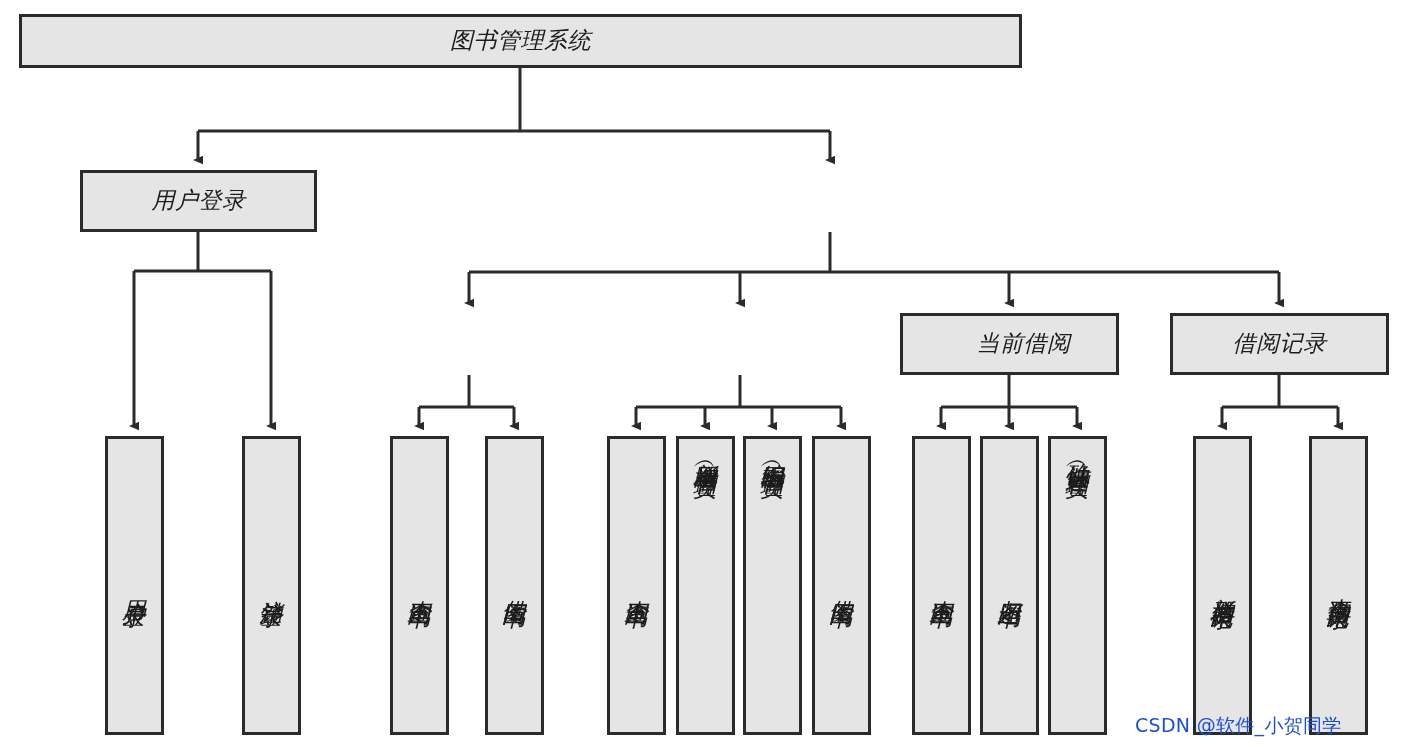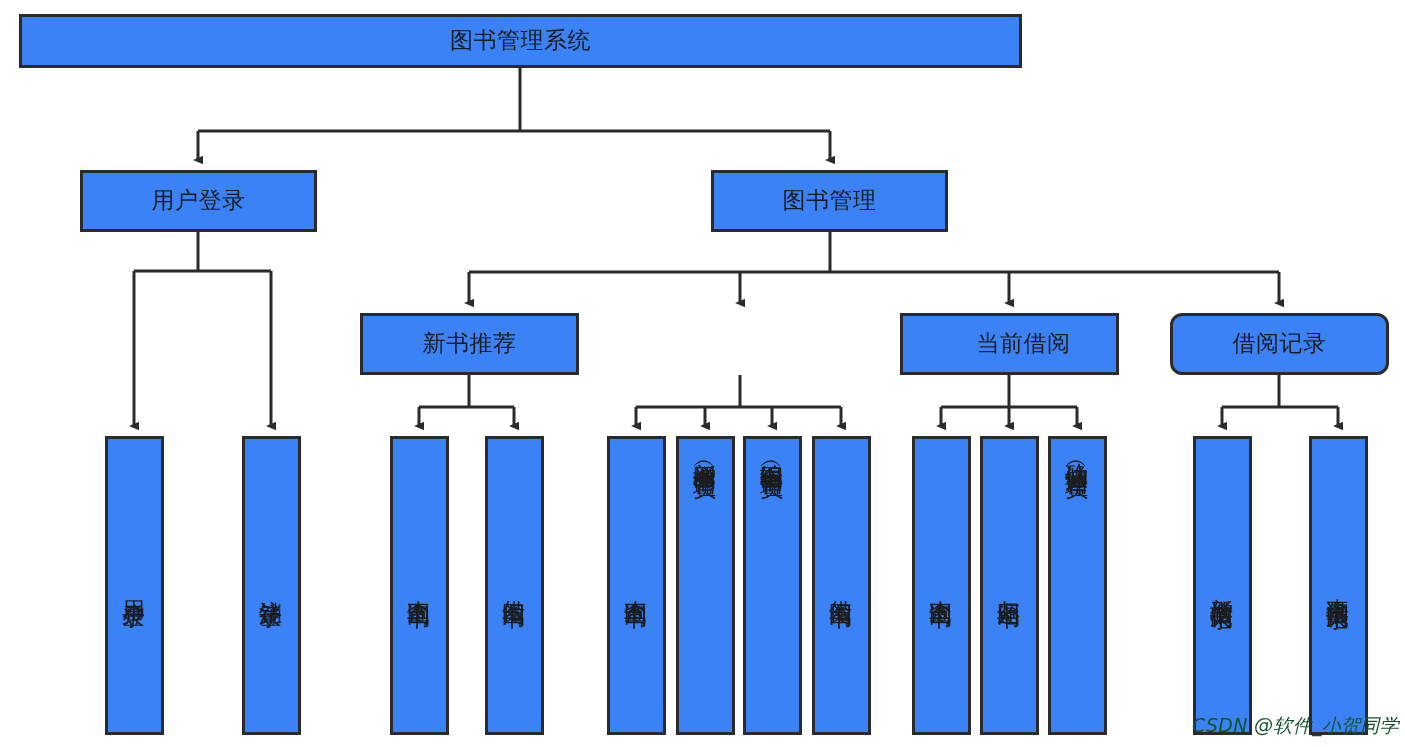--- a/index.html
+++ b/index.html
@@ -29,25 +29,26 @@
     top: 0;
     width: 1405px;
     height: 747px;
     pointer-events: none;
   }
 
   .node {
     position: absolute;
     box-sizing: border-box;
     border: 3px solid #2b2b2b;
-    background: #3b82f6;
+    background: #e5e5e5;
     display: flex;
     align-items: center;
     justify-content: center;
     overflow: hidden;
+    font-style: italic;
   }
 
   .node.horizontal .node-label {
     writing-mode: horizontal-tb;
     font-size: 23px;
     color: #1c1c1c;
     line-height: 1.1;
     letter-spacing: 0.5px;
     white-space: nowrap;
   }
@@ -67,27 +68,26 @@
     display: block;
   }
 
   
   .node.vertical.vcenter {
     align-items: center;
   }
 
   .watermark {
     position: absolute;
-    left: 1192px;
+    left: 1135px;
     top: 713px;
     font-size: 19px;
-    color: #14532d;
+    color: #1d4ed8;
     white-space: nowrap;
     letter-spacing: 0.3px;
-    font-style: italic;
   }
 </style>
 </head>
 <body>
 
 <div id="diagram-root">
 
   <svg class="connectors" viewBox="0 0 1405 747" xmlns="http://www.w3.org/2000/svg">
     <defs>
       <marker id="arrow" markerWidth="10" markerHeight="10" refX="4.2" refY="5" orient="auto" markerUnits="userSpaceOnUse">
@@ -142,34 +142,28 @@
   </svg>
 
   <div class="node horizontal" style="left:19px; top:14px; width:1003px; height:54px;">
     <span class="node-label">图书管理系统</span>
   </div>
 
   <div class="node horizontal" style="left:80px; top:170px; width:237px; height:62px;">
     <span class="node-label">用户登录</span>
   </div>
 
-  <div class="node horizontal" style="left:711px; top:170px; width:237px; height:62px;">
-    <span class="node-label">图书管理</span>
-  </div>
-
-  <div class="node horizontal" style="left:360px; top:313px; width:219px; height:62px;">
-    <span class="node-label">新书推荐</span>
-  </div>
+
 
 
   <div class="node horizontal" style="left:900px; top:313px; width:219px; height:62px;padding-left:28px;">
     <span class="node-label">当前借阅</span>
   </div>
 
-  <div class="node horizontal" style="left:1170px; top:313px; width:219px; height:62px;border-radius:12px;">
+  <div class="node horizontal" style="left:1170px; top:313px; width:219px; height:62px;">
     <span class="node-label">借阅记录</span>
   </div>
 
   <div class="node vertical vcenter" style="left:105px; top:436px; width:59px; height:299px;">
     <span class="node-label">用户登录</span>
   </div>
 
   <div class="node vertical vcenter" style="left:242px; top:436px; width:59px; height:299px;">
     <span class="node-label">注销登录</span>
   </div>

